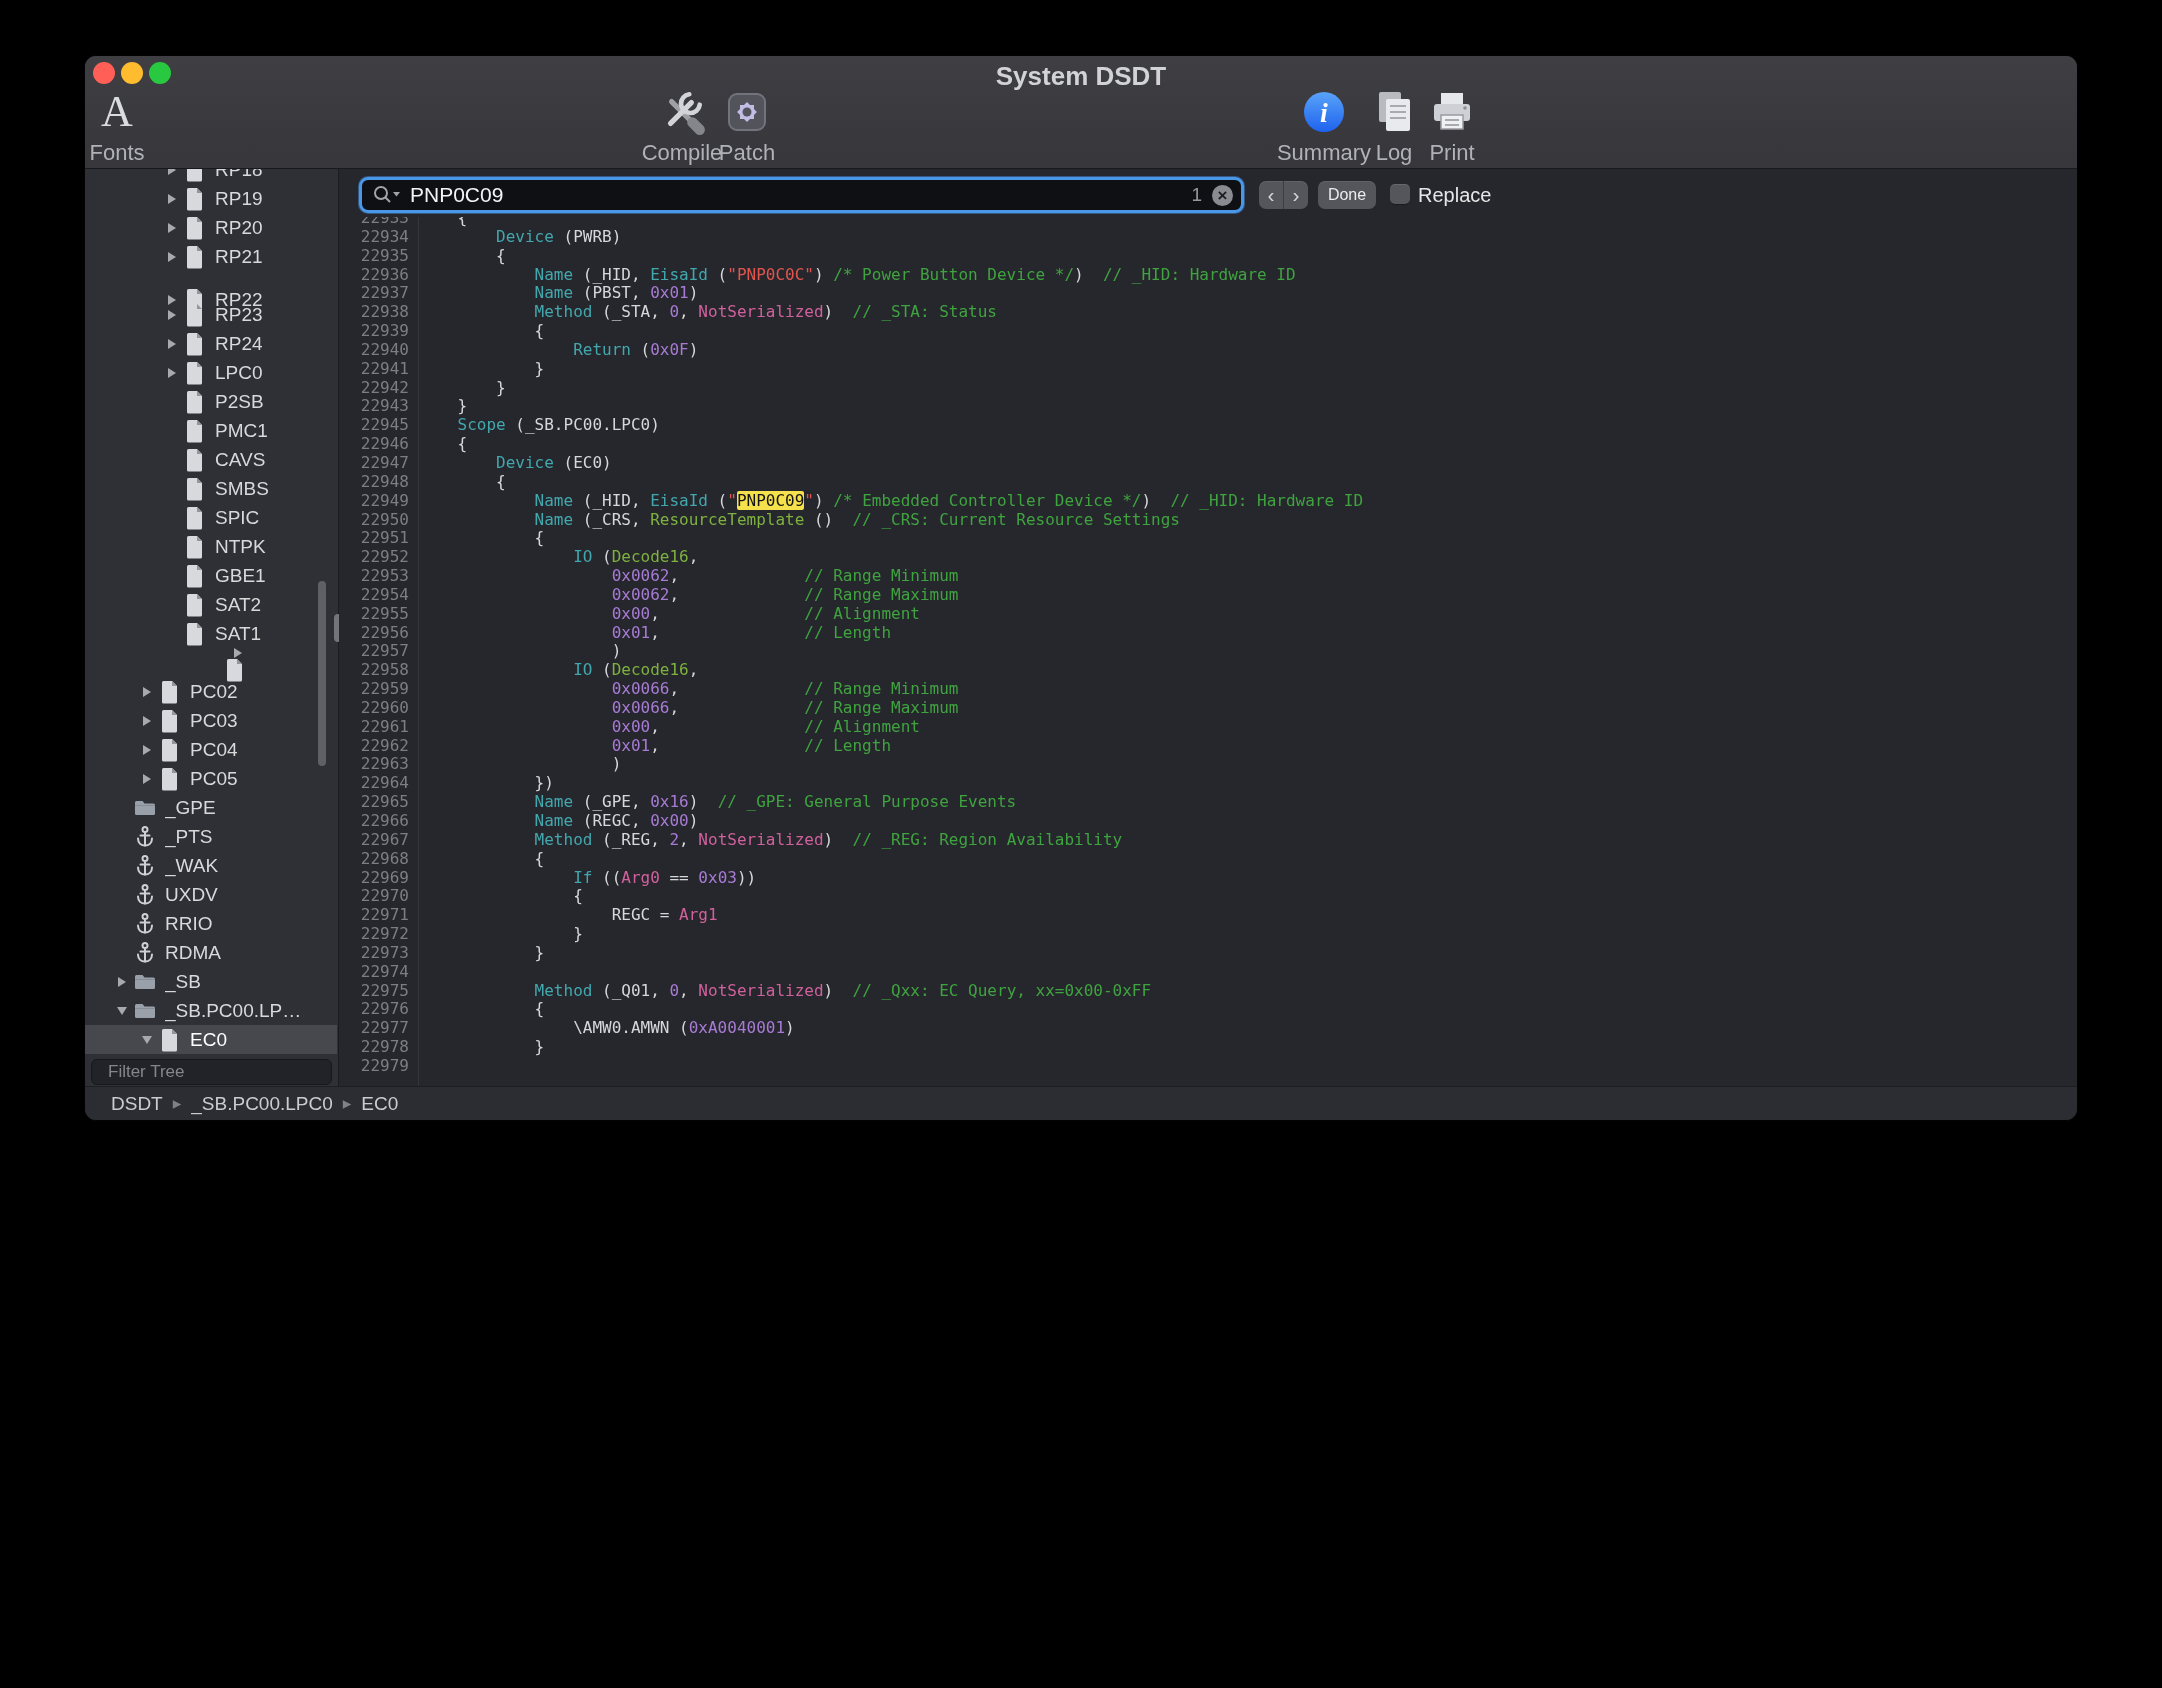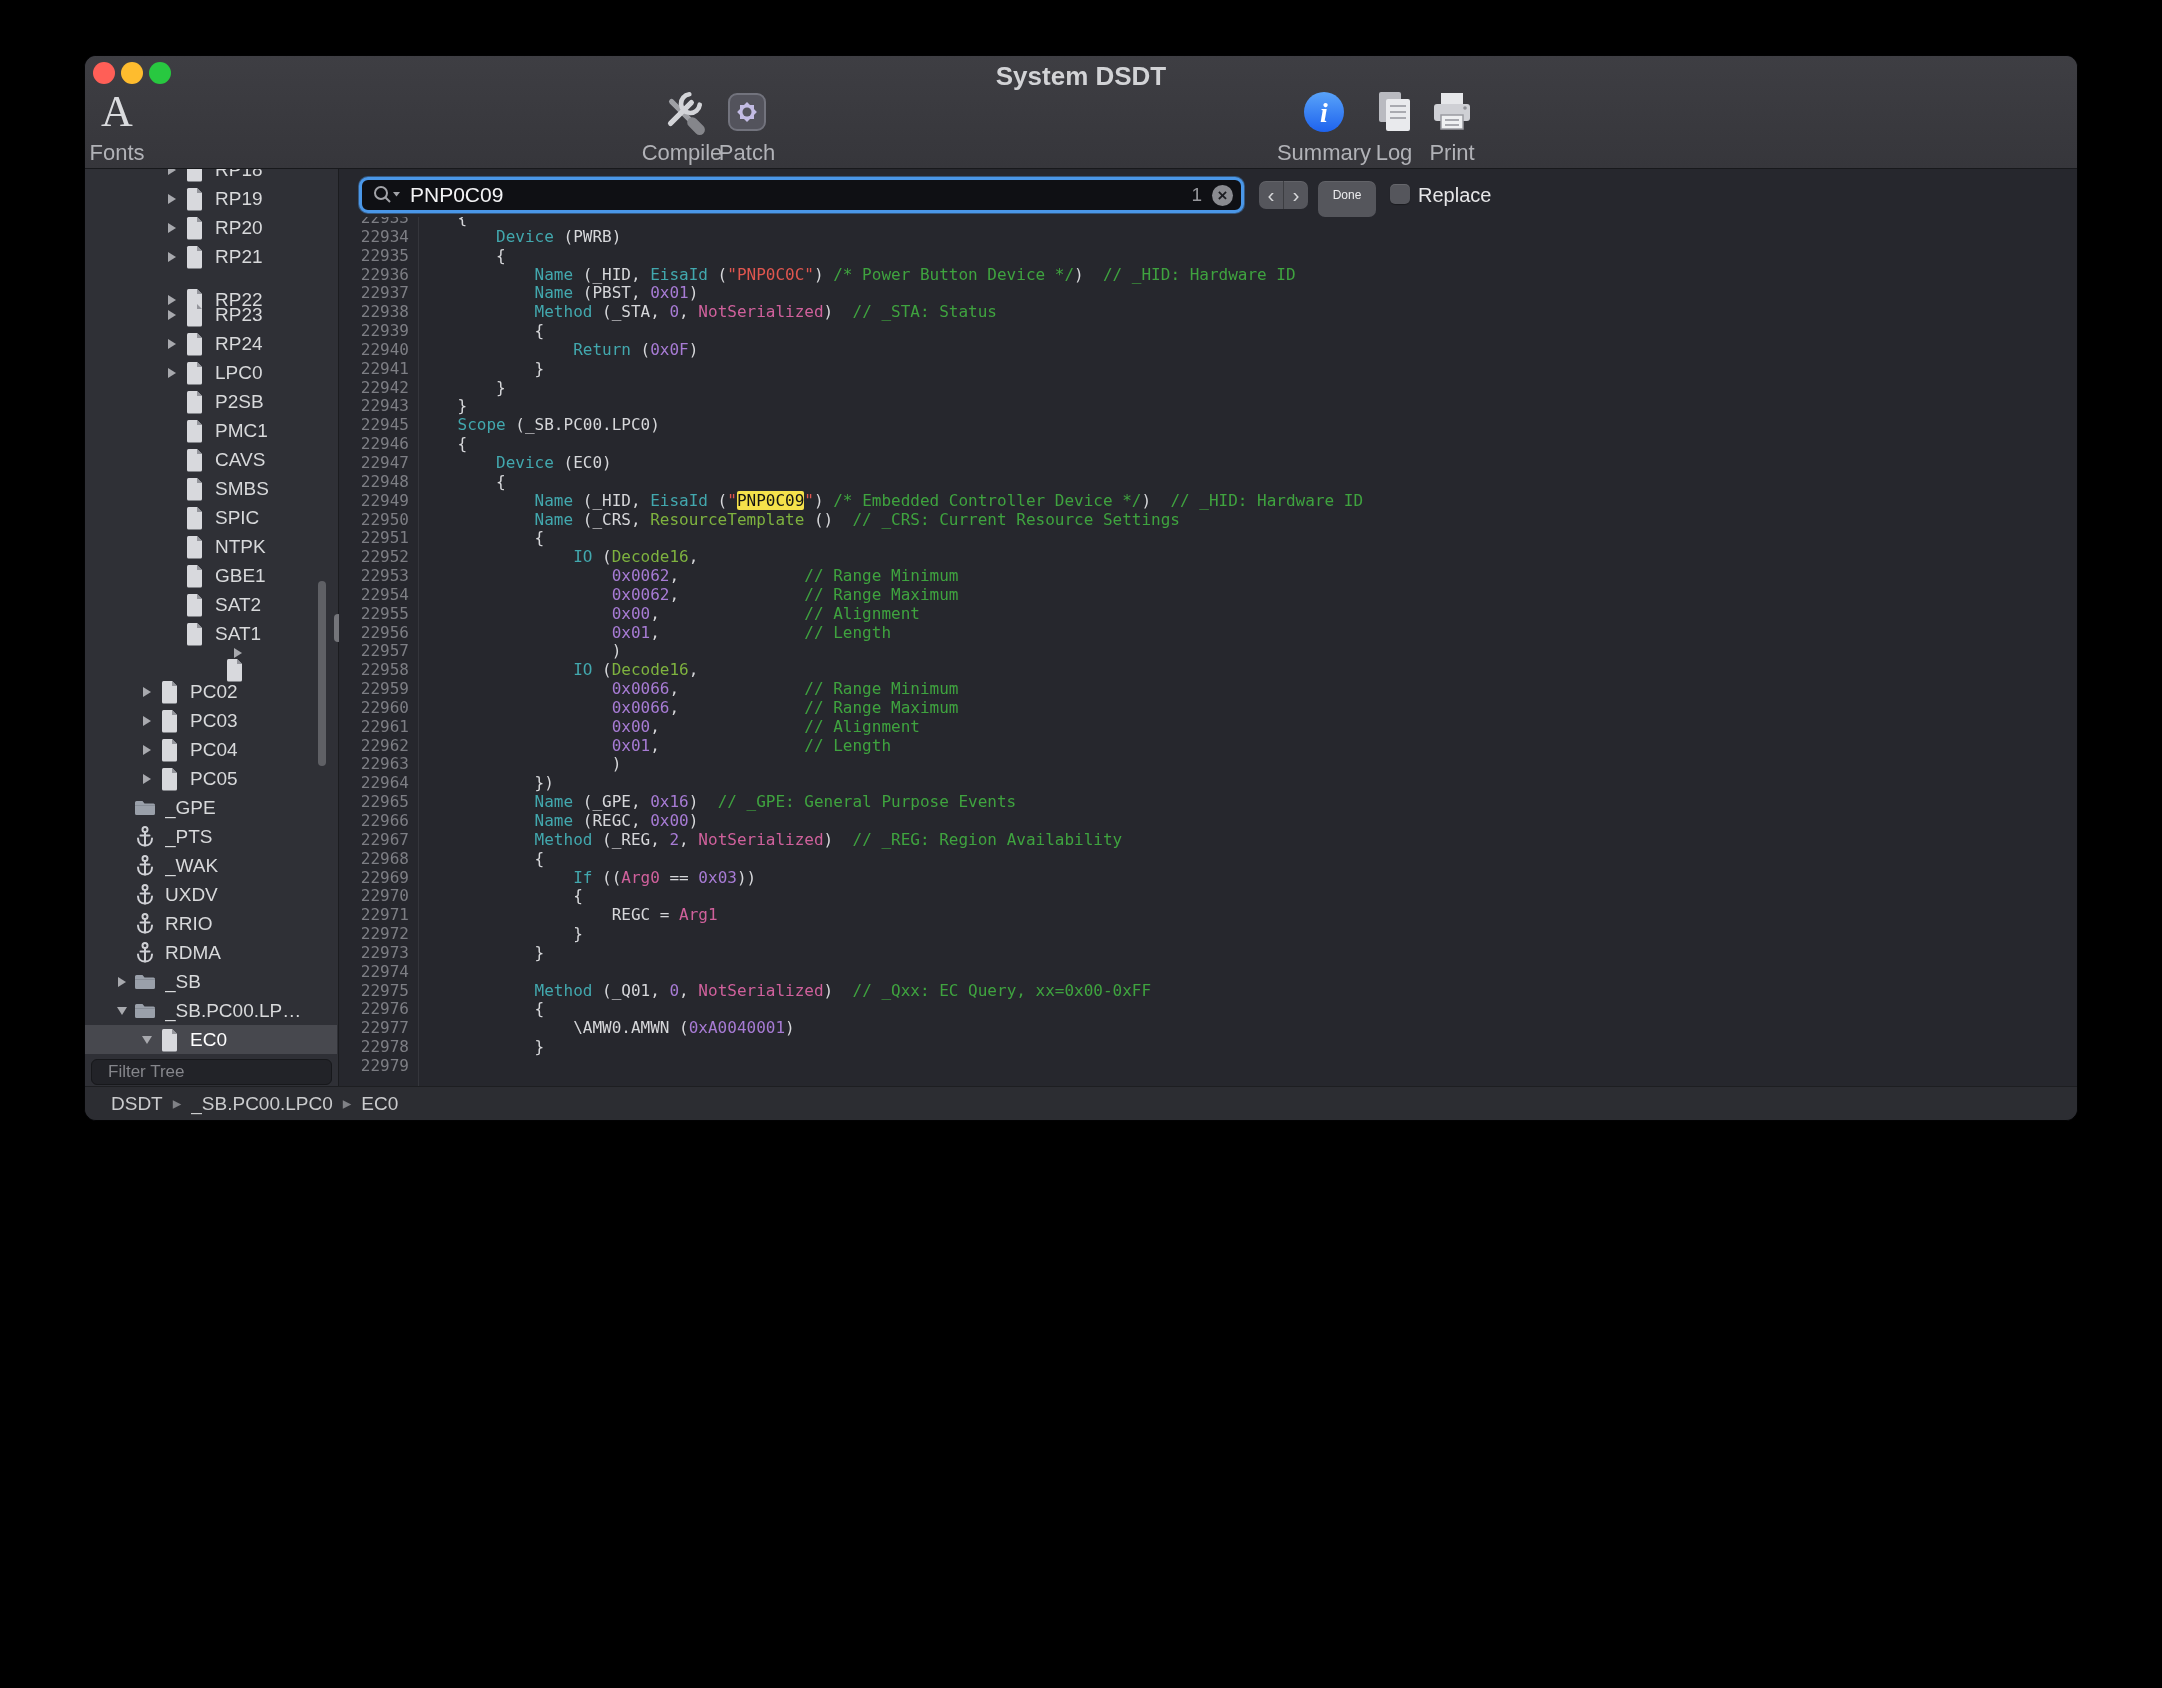--- a/index.html
+++ b/index.html
@@ -56,22 +56,22 @@
     box-shadow:0 0 0 1px rgba(74,151,232,.45);display:flex;align-items:center;padding:0 8px 0 10px;}
   .search-field input{flex:1;background:transparent;border:none;outline:none;color:#f3f3f5;
     font-size:21px;margin-left:6px;font-family:"Liberation Sans",sans-serif;}
   .match-count{color:#96979c;font-size:19px;margin-right:10px;}
   .clear-btn{width:21px;height:21px;border-radius:50%;background:#8a8b90;color:#1c1d21;
     font-size:17px;font-weight:bold;line-height:21px;text-align:center;flex:none;}
   .nav-group{position:absolute;left:920px;top:12px;width:49px;height:28px;border-radius:7px;
     background:#55565c;display:flex;overflow:hidden;box-shadow:inset 0 1px 0 rgba(255,255,255,.08);}
   .nav-btn{flex:1;display:flex;align-items:center;justify-content:center;color:#d8d9db;font-size:21px;}
   .nav-btn:first-child{border-right:1px solid #3c3d41;}
-  .done-btn{position:absolute;left:979px;top:12px;width:58px;height:36px;border-radius:7px;
-    background:#55565c;color:#ececee;font-size:12px;text-align:center;line-height:28px;
+  .done-btn{position:absolute;left:979px;top:12px;width:58px;height:28px;border-radius:7px;
+    background:#55565c;color:#ececee;font-size:16px;text-align:center;line-height:28px;
     box-shadow:inset 0 1px 0 rgba(255,255,255,.08);}
   .replace-cb{position:absolute;left:1051px;top:15px;width:20px;height:20px;border-radius:5px;
     background:#55565c;box-shadow:inset 0 1px 0 rgba(255,255,255,.1), 0 1px 1px rgba(0,0,0,.3);}
   .replace-label{position:absolute;left:1079px;top:12px;height:28px;line-height:28px;
     color:#e6e6e8;font-size:20px;}
 
   .code-area{position:absolute;left:0;right:0;top:48px;height:870px;overflow:hidden;}
   .gutter-divider{position:absolute;left:79px;top:0;bottom:0;width:1px;background:#35363c;}
   .code-scroll{margin-top:-8px;}
   .cl{display:flex;height:18.85px;line-height:18.85px;

